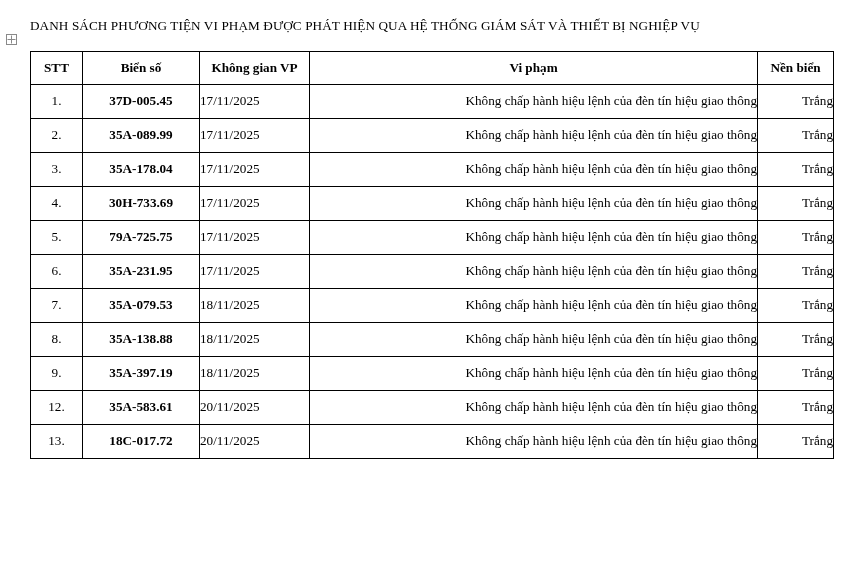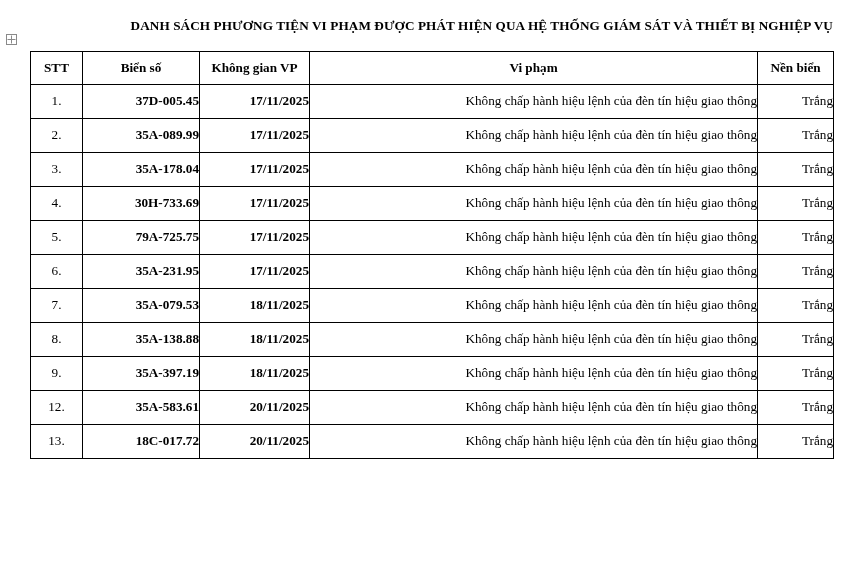--- a/index.html
+++ b/index.html
@@ -25,23 +25,23 @@
     position: absolute;
     left: 6px;
     top: 34px;
     width: 11px;
     height: 11px;
     display: block;
   }
   .corner-marker svg { display: block; }
 
   .doc-title {
-    text-align: right;
+    text-align: left;
     font-family: "Liberation Serif", serif;
-    font-weight: bold;
+    font-weight: normal;
     font-size: 13.2px;
     letter-spacing: 0.1px;
     padding: 18px 30px 0 30px;
     line-height: 1.2;
   }
 
   .table-wrap {
     margin: 17px auto 0 auto;
     width: 803px;
   }
@@ -71,26 +71,26 @@
   .col-bien { width: 117px; }
   .col-time { width: 110px; }
   .col-vipham { width: 448px; }
   .col-nen { width: 76px; }
 
   td.cell-stt {
     text-align: center;
     font-weight: normal;
   }
   td.cell-bien {
-    text-align: right;
+    text-align: center;
     font-weight: bold;
   }
   td.cell-time {
-    text-align: right;
-    font-weight: bold;
+    text-align: left;
+    font-weight: normal;
   }
   td.cell-vipham {
     text-align: right;
     font-weight: normal;
   }
   td.cell-nen {
     text-align: right;
     font-weight: normal;
   }
 </style>

